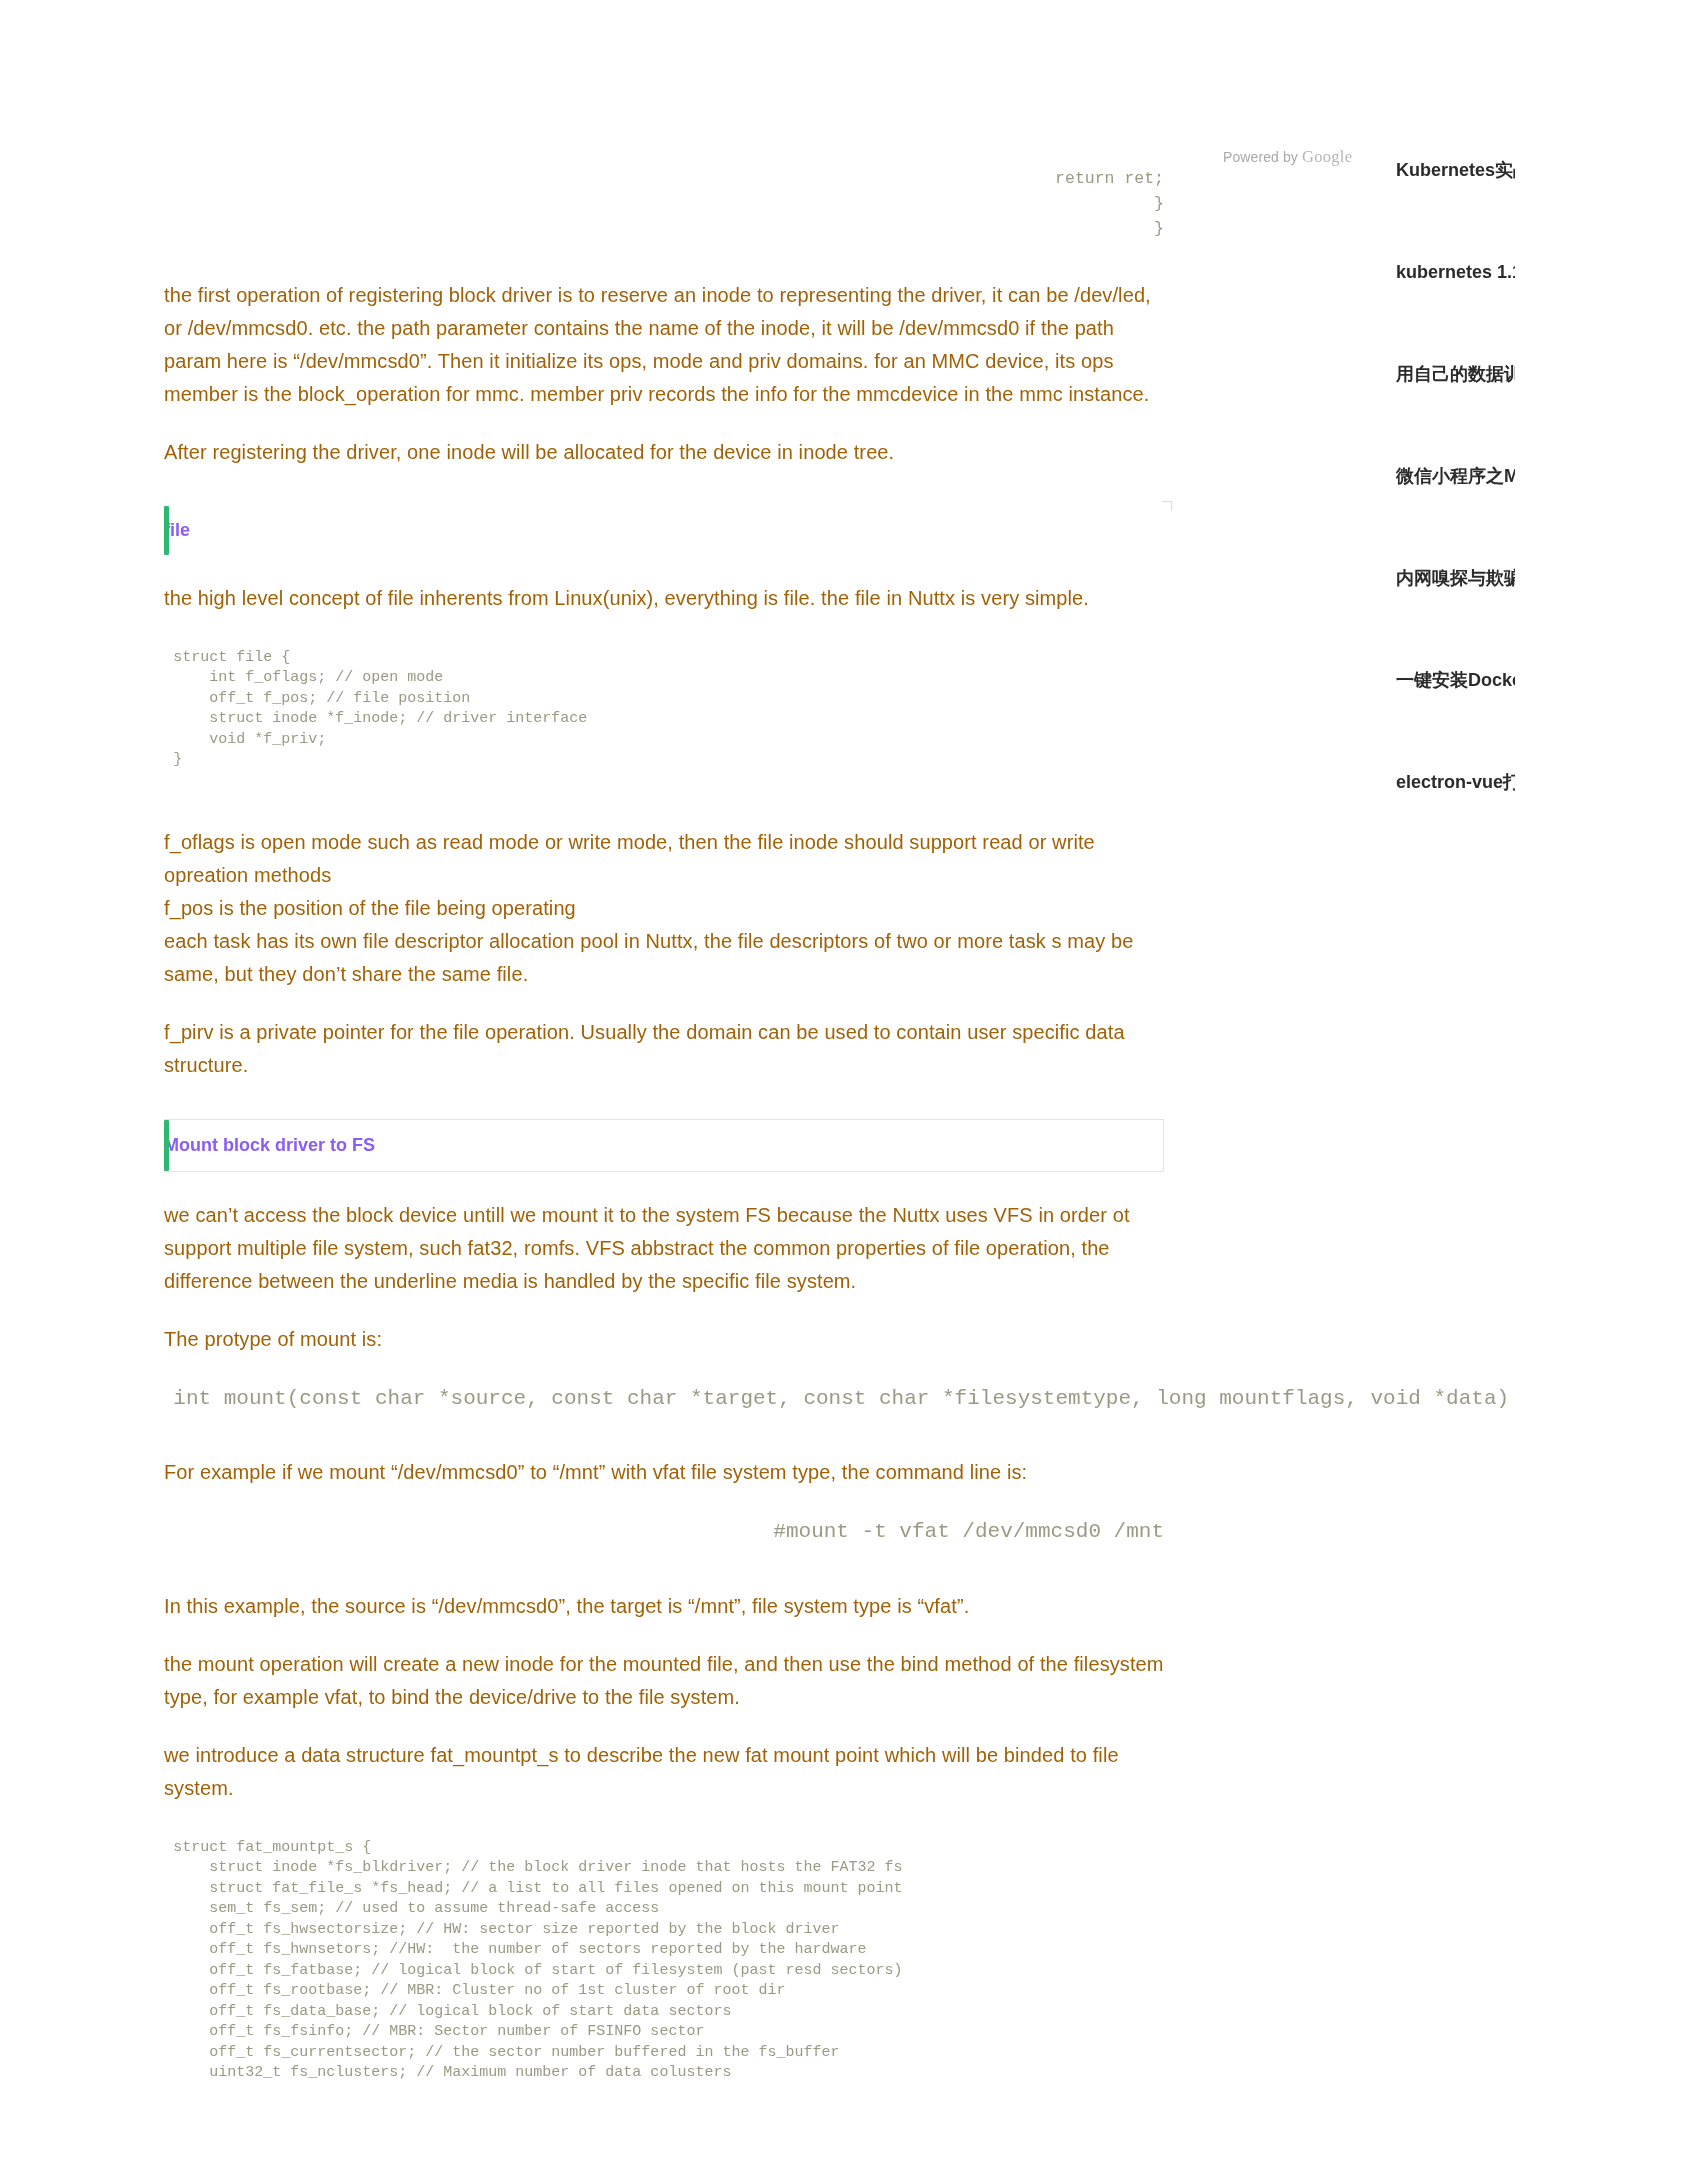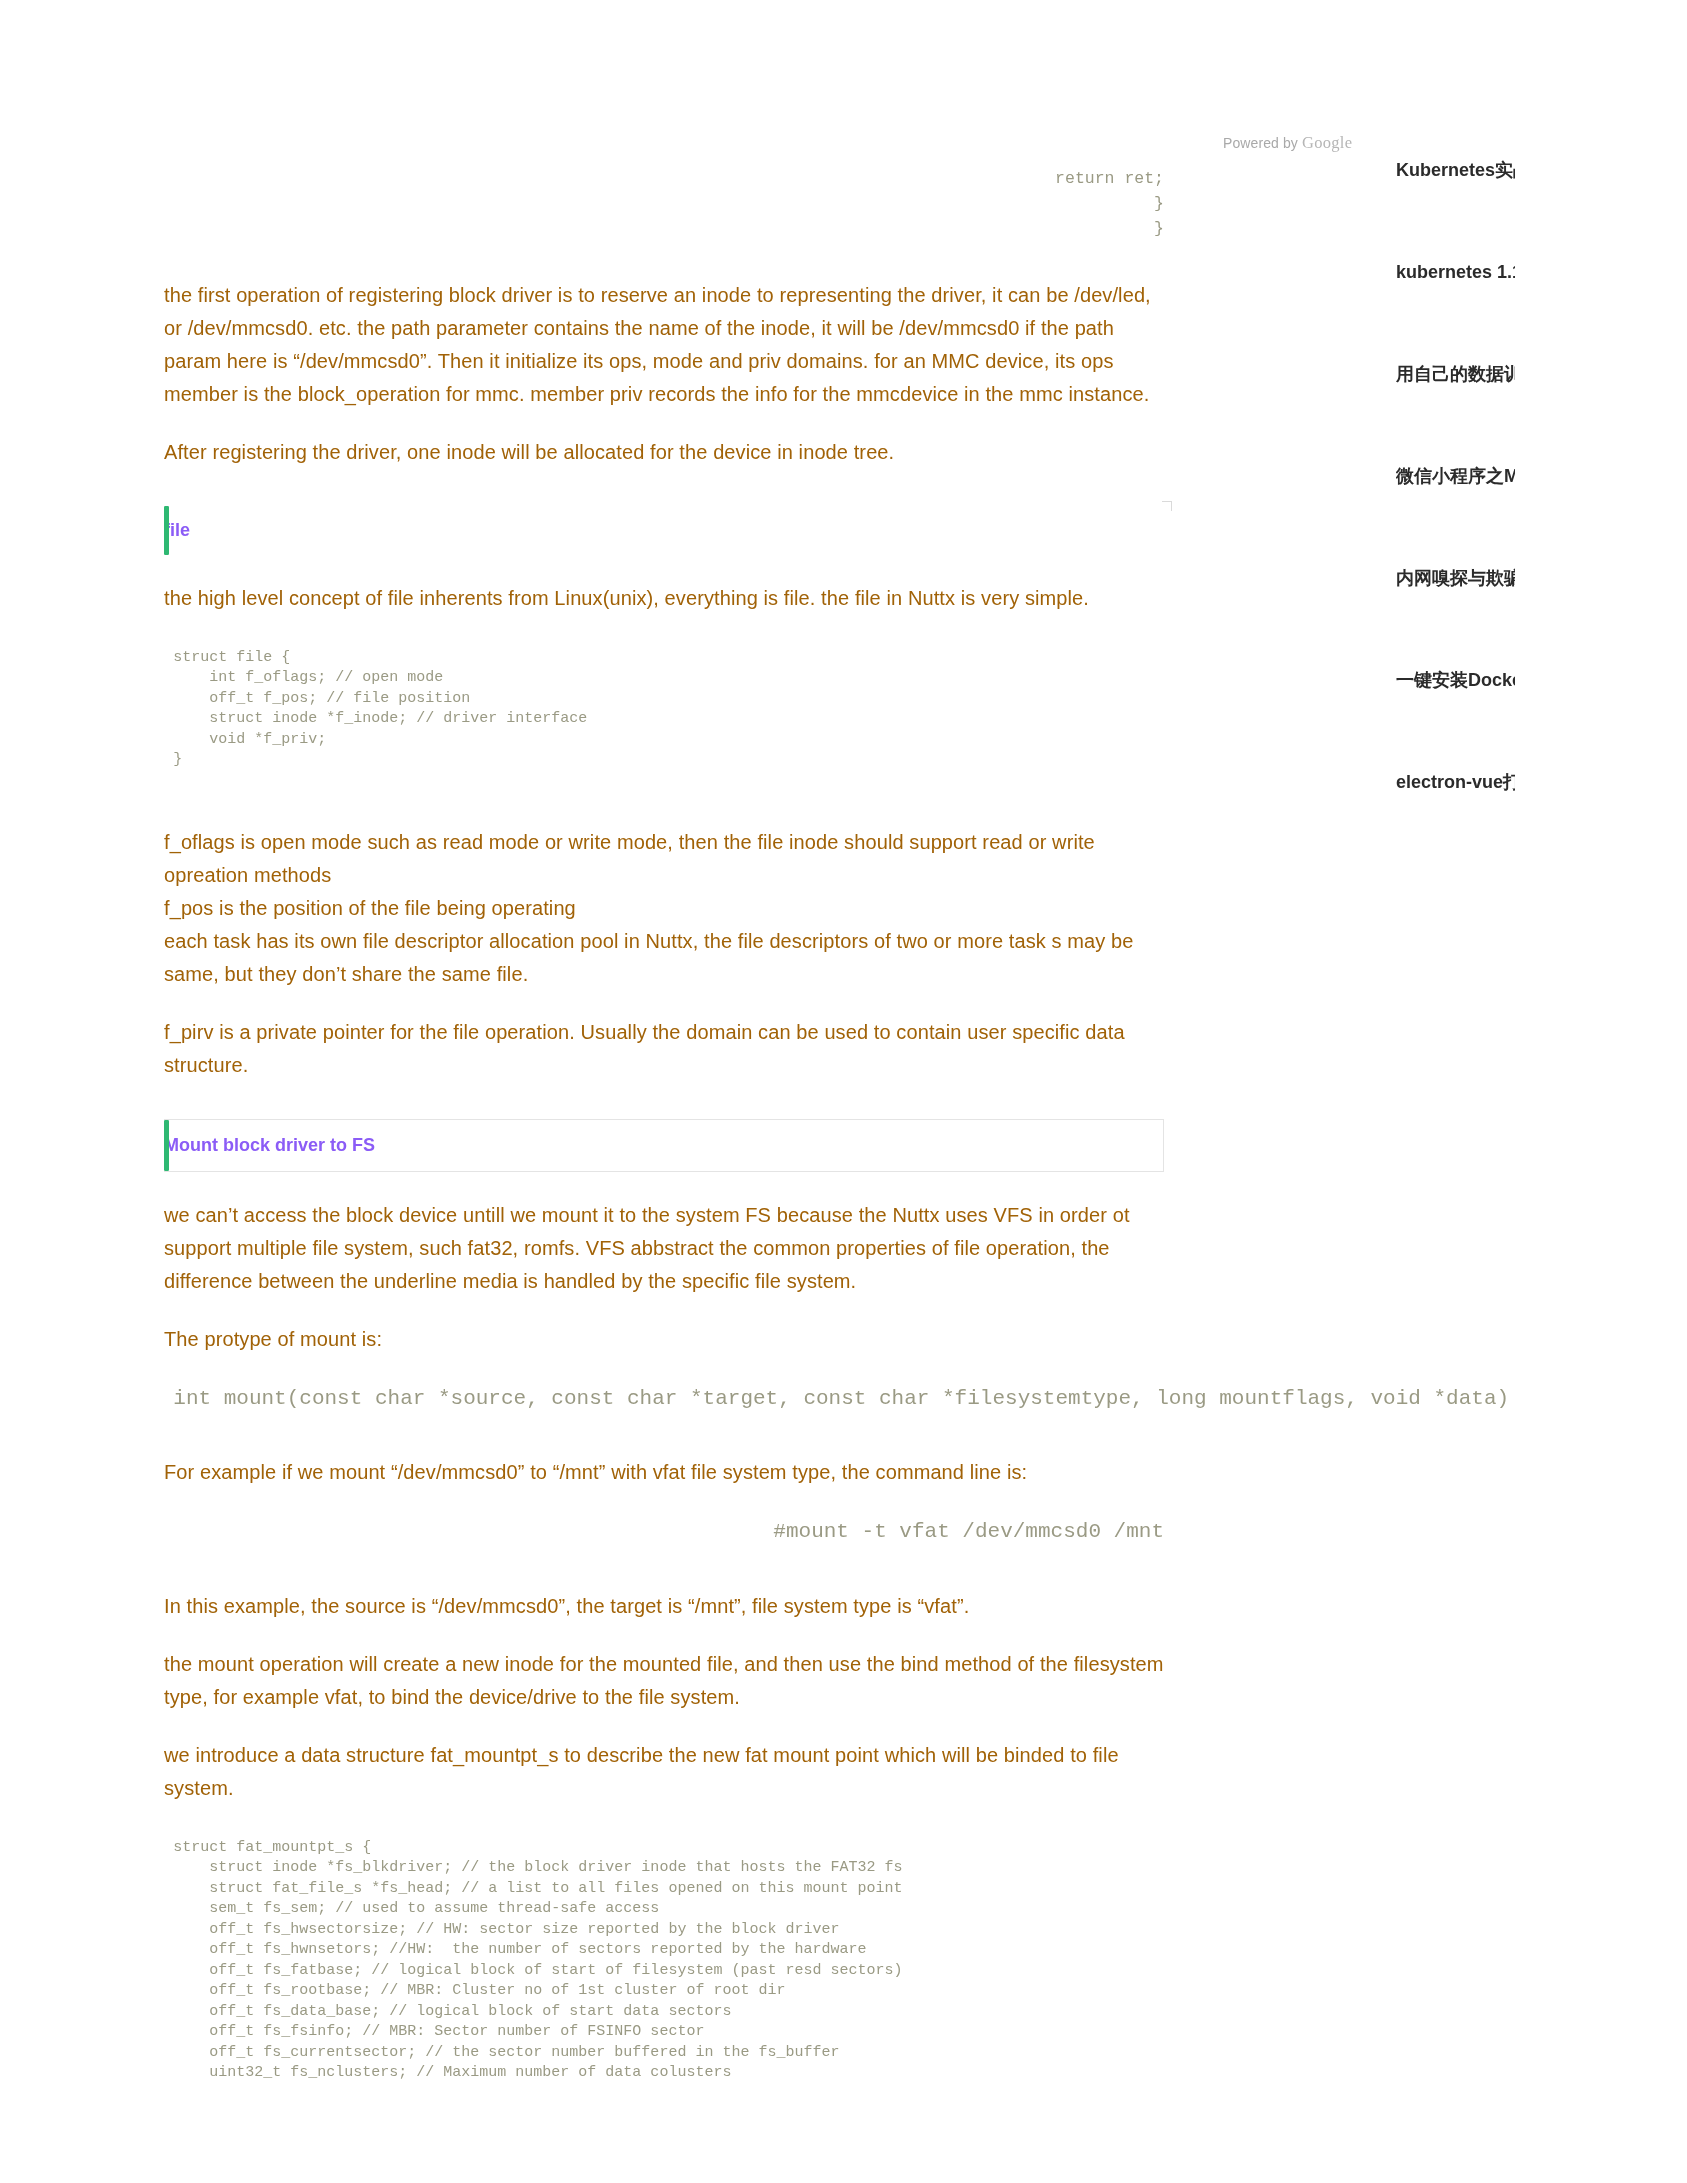--- a/index.html
+++ b/index.html
@@ -111,21 +111,21 @@
   pre.code.single {
     font-size: 21px;
     line-height: 20.5px;
     text-align: right;
   }
 
   
   .powered {
     position: absolute;
     left: 1223px;
-    top: 133px;
+    top: 147px;
     font-size: 14px;
     color: #a9a9a9;
     letter-spacing: 0.1px;
     white-space: nowrap;
   }
   .powered .g {
     font-family: "Liberation Serif", serif;
     font-size: 16.5px;
     color: #b6b6b6;
     letter-spacing: 0.3px;

